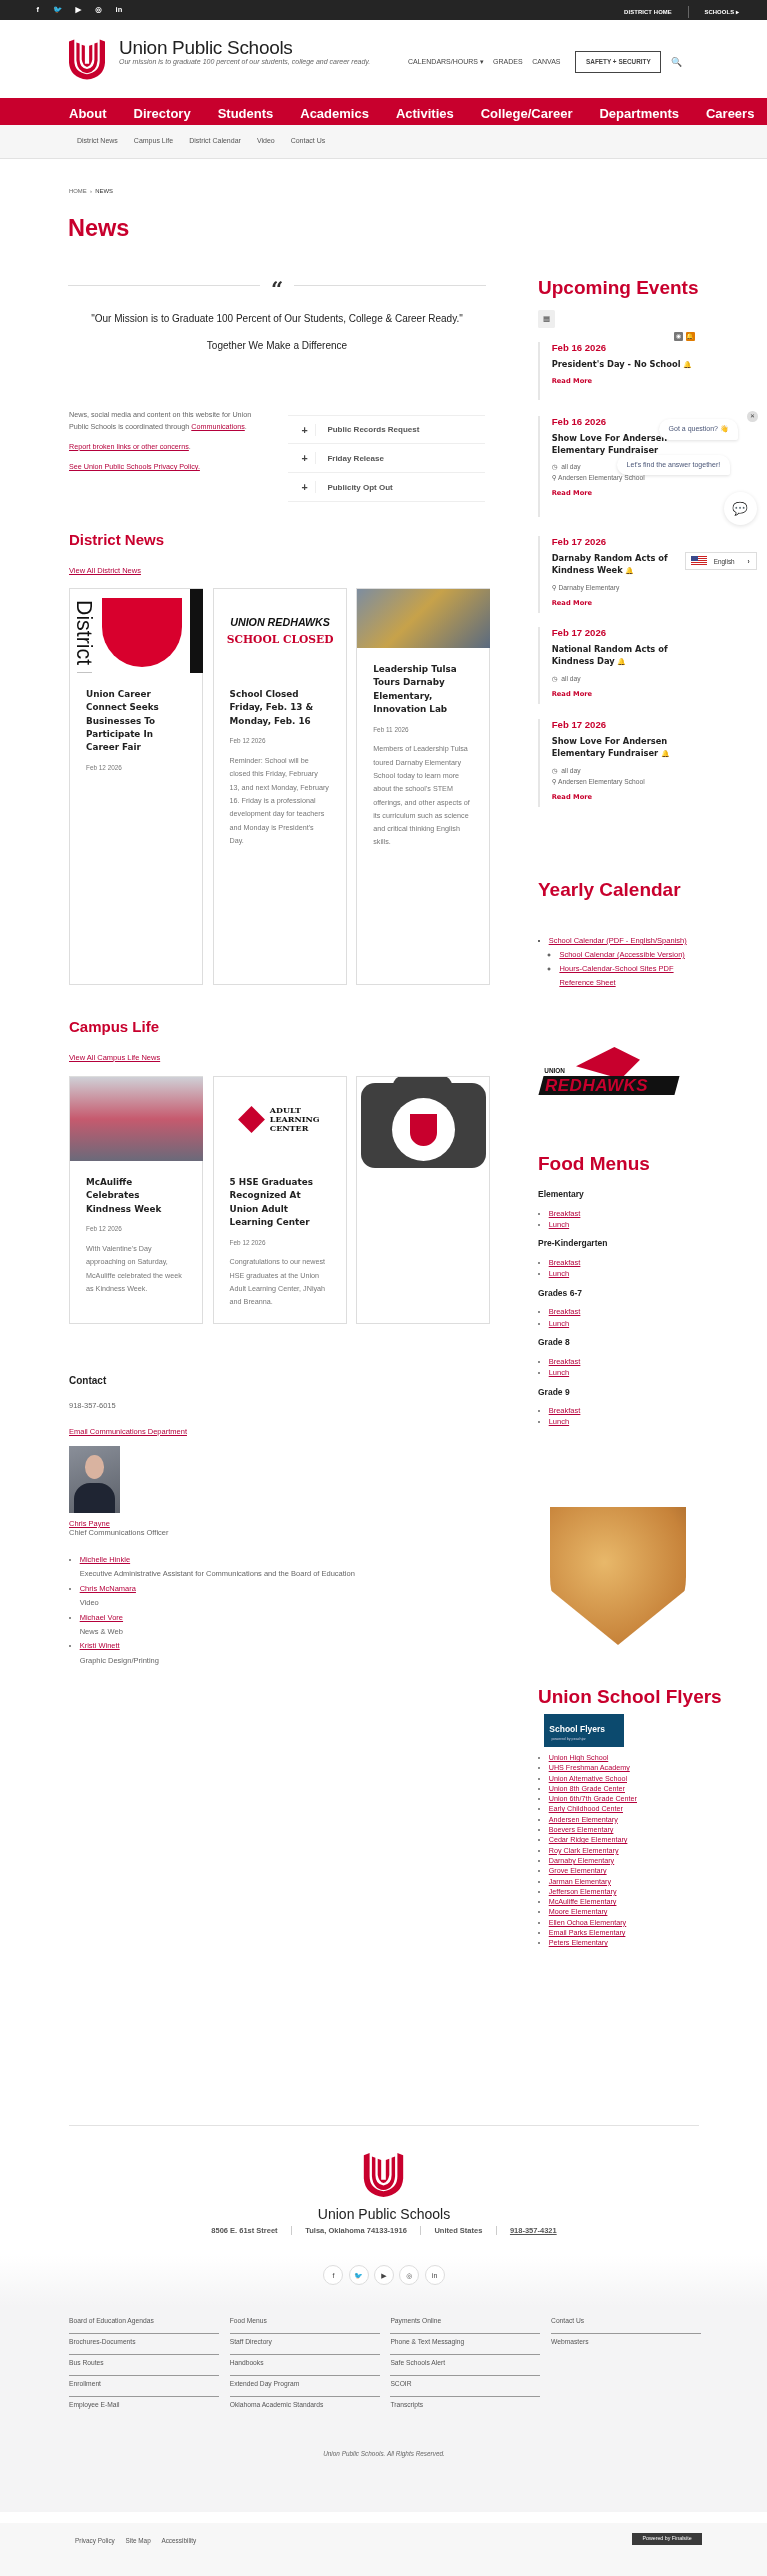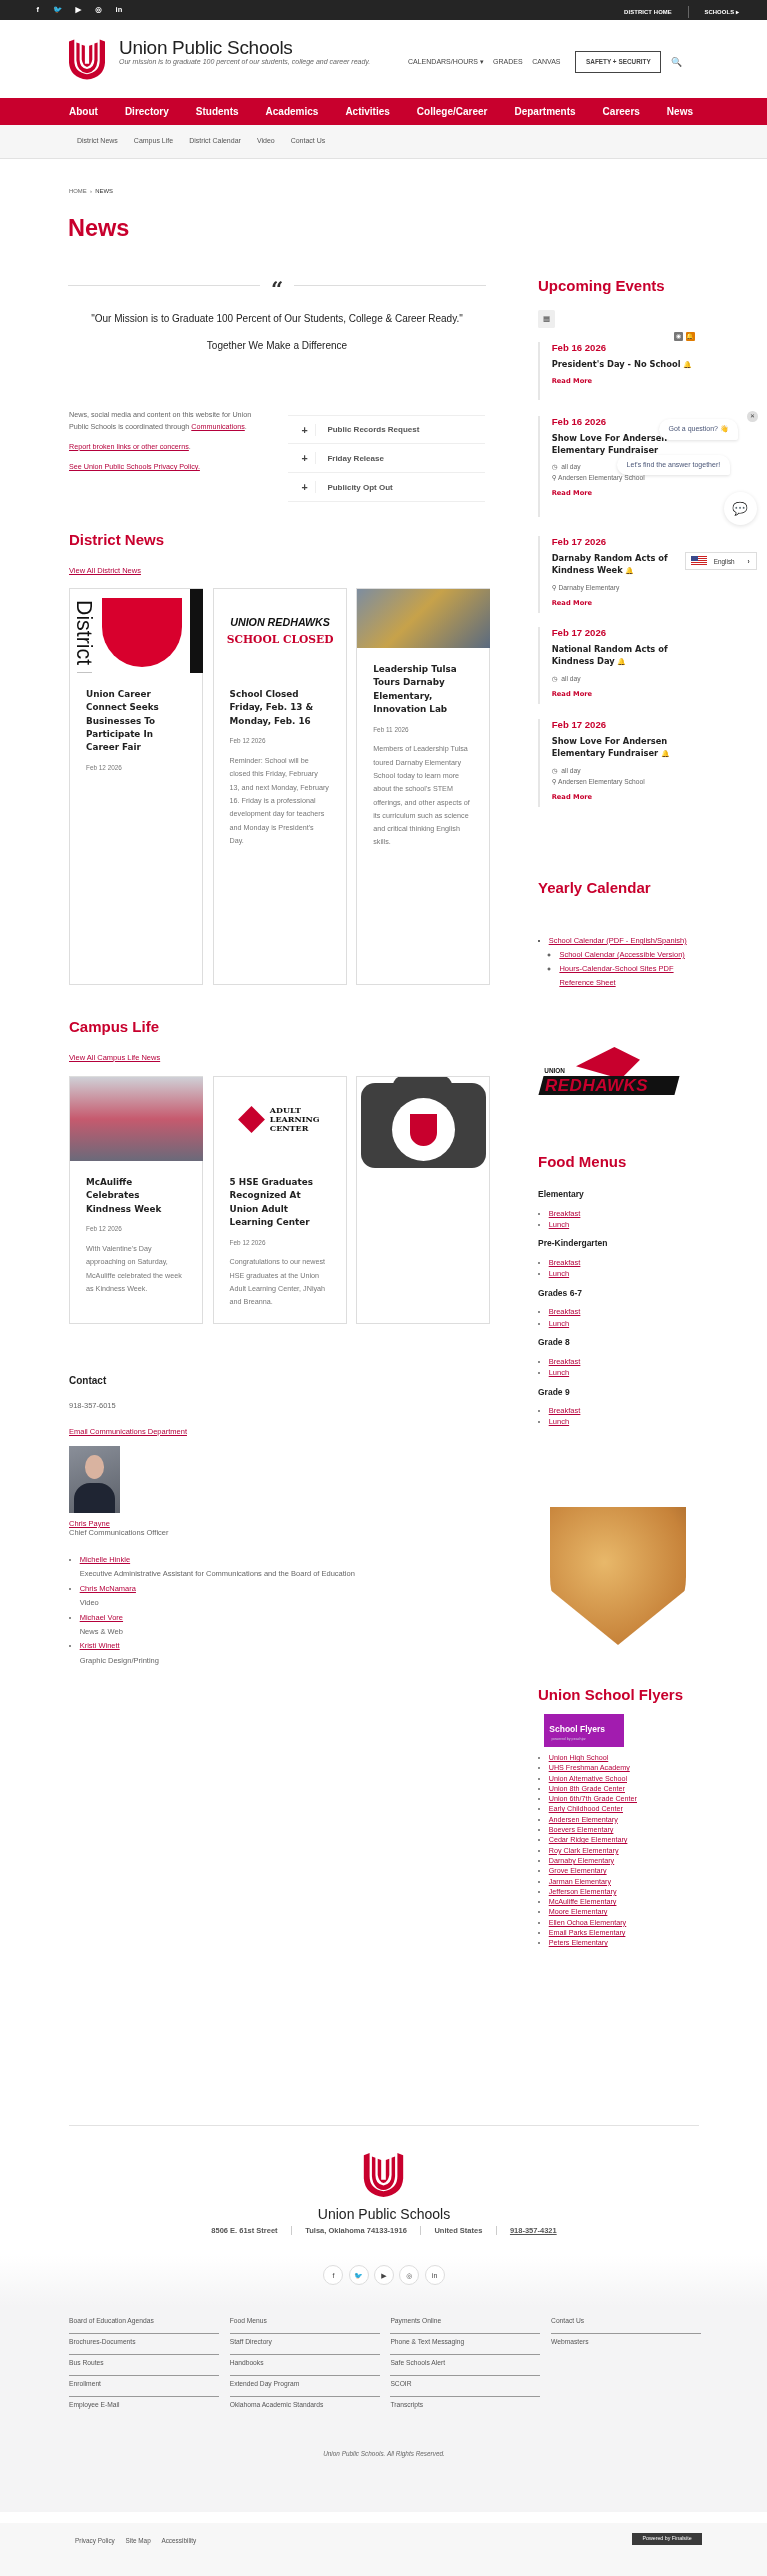--- a/index.html
+++ b/index.html
@@ -13,21 +13,21 @@
 .header{position:absolute;left:0;top:20px;width:768px;height:78px}
 .logo{position:absolute;left:69px;top:19px;width:36px;height:41px}
 .site-title{position:absolute;left:119px;top:17px;font-size:19px;color:#222;letter-spacing:-0.3px}
 .site-tag{position:absolute;left:119px;top:36px;width:267px;font-size:7px;font-style:italic;color:#666;line-height:11.7px}
 .util{position:absolute;left:408px;top:31px;display:flex;align-items:center;font-size:7px;color:#444}
 .util span{margin-right:9.6px}
 .safety{border:0.5px solid #444;padding:6.4px 9.6px;font-weight:bold;font-size:6.4px;margin-left:5.3px;margin-right:21.3px}
 .search-ico{font-size:9px;color:#444}
 .mainnav{position:absolute;left:0;top:98px;width:768px;height:27px;background:#c8002d}
 .mainnav ul{list-style:none;display:flex;position:absolute;left:69px;top:7.5px}
-.mainnav li{color:#fff;font-weight:bold;font-size:10px;margin-right:27px;position:relative}
+.mainnav li{color:#fff;font-weight:bold;font-size:13px;margin-right:27px;position:relative}
 .mainnav li.active::after{content:"";position:absolute;left:0;right:0;bottom:-10.7px;height:2.1px;background:#fff}
 .subnav{position:absolute;left:0;top:125px;width:768px;height:34px;background:#f6f6f6;border-bottom:1.1px solid #e2e2e2}
 .subnav ul{list-style:none;display:flex;position:absolute;left:77px;top:11.7px}
 .subnav li{font-size:7px;color:#555;margin-right:16px}
 .crumb{position:absolute;left:69px;top:188px;font-size:5.9px;color:#666}
 .crumb b{color:#333;font-weight:normal}
 .page-title{position:absolute;left:68px;top:215px;font-size:23.5px;font-weight:bold;color:#c8002d}
 .quote-wrap{position:absolute;left:68px;top:281px;width:418px;text-align:center}
 .qline{position:absolute;top:4.3px;height:0.5px;background:#ddd;width:192px}
 .qmark{font-size:21.3px;font-weight:bold;color:#333;line-height:15px;font-family:"DejaVu Serif",serif}
@@ -50,37 +50,37 @@
 .card .desc{font-size:7.2px;color:#777;line-height:13.3px}
 .contact{position:absolute;left:69px;top:1375px;width:416px}
 .contact h4{font-size:10px;color:#222;margin-bottom:15px}
 .contact .phone{font-size:7.5px;color:#666;margin-bottom:16px}
 .contact .photo{width:51px;height:67px;margin:9.6px 0 5.3px;background:linear-gradient(160deg,#8a8f99,#5b6069);position:relative}
 .contact .photo::before{content:"";position:absolute;left:16px;top:9.6px;width:19px;height:23.5px;border-radius:50%;background:#d9b3a0}
 .contact .photo::after{content:"";position:absolute;left:5.3px;top:37px;width:41px;height:30px;border-radius:16px 16px 0 0;background:#1f2533}
 .contact .role{font-size:7.5px;color:#666;margin-bottom:16px}
 .contact ul{padding-left:10.7px;font-size:7.5px;color:#666}
 .contact li{line-height:14.4px}
-.side-h{position:absolute;left:538px;font-size:15px;font-weight:bold;color:#c8002d;white-space:nowrap}
+.side-h{position:absolute;left:538px;font-size:19px;font-weight:bold;color:#c8002d;white-space:nowrap}
 .grid-btn{position:absolute;left:538px;top:310px;width:17px;height:18px;background:#eee;border-radius:1.6px;text-align:center;line-height:18px;font-size:7.5px;color:#444}
 .rss-btns{position:absolute;left:674px;top:332px;display:flex;gap:2.7px}
 .rss-btns span{width:9px;height:9px;border-radius:1.1px;font-size:5.9px;text-align:center;line-height:9px;color:#fff}
 .event{position:absolute;left:538px;width:203px;border-left:2.7px solid #e6e6e6;padding-left:11.7px}
 .event .edate{font-size:9.6px;font-weight:bold;color:#c8002d;margin-bottom:6.4px}
 .event .etitle{font-size:8.3px;font-weight:bold;color:#222;line-height:11.7px;margin-bottom:5.3px;font-family:"DejaVu Sans",sans-serif;width:123px}
 .event .bell{color:#e07b00;font-size:7px}
 .event .meta{font-size:6.7px;color:#666;line-height:10.7px}
 .event .rm{font-size:6.7px;font-weight:bold;color:#c8002d;margin-top:5.3px;font-family:"DejaVu Sans",sans-serif}
 .side-list{position:absolute;left:549px;font-size:7.5px;line-height:14px}
 .side-list ul{padding-left:10.7px}
 .side-list ul ul{list-style:circle}
 .food{position:absolute;left:538px;top:1189px;width:203px}
 .food h5{font-size:8.5px;color:#222;margin:0 0 8.5px}
 .food ul{padding-left:10.7px;font-size:7.5px;line-height:11.2px;margin-bottom:8.5px;color:#666}
-.flyers-box{position:absolute;left:544px;top:1714px;width:80px;height:33px;background:#a21caf;color:#fff}
+.flyers-box{position:absolute;left:544px;top:1714px;width:80px;height:33px;background:#0c4a6e;color:#fff}
 .flyers-list{position:absolute;left:538px;top:1753px;padding-left:10.7px;font-size:7.2px;line-height:10.3px;color:#666}
 .chat-bubble{position:absolute;background:#fff;border-radius:11.7px 11.7px 2.1px 11.7px;box-shadow:0 1.1px 3.2px rgba(0,0,0,.12);font-size:7px;color:#4a5677;padding:6.4px 9.6px;white-space:nowrap}
 .chat-close{position:absolute;left:747px;top:411px;width:10.7px;height:10.7px;border-radius:50%;background:#ddd;font-size:5.9px;text-align:center;line-height:10.7px;color:#333}
 .chat-btn{position:absolute;left:724px;top:492px;width:33px;height:33px;border-radius:50%;background:#fff;box-shadow:0 1.1px 4.3px rgba(0,0,0,.12);text-align:center;line-height:33px;color:#c8002d;font-size:12.8px}
 .lang{position:absolute;left:685px;top:552px;width:72px;height:18px;border:0.5px solid #ddd;background:#fff;display:flex;align-items:center;padding-left:5.3px;font-size:6.4px;color:#333}
 .lang .flag{width:16px;height:10px;background:repeating-linear-gradient(#c22 0 1.1px,#fff 1.1px 2.1px);position:relative;margin-right:6.4px}
 .lang .flag::before{content:"";position:absolute;left:0;top:0;width:7px;height:5.3px;background:#3a4a8c}
 .divider{position:absolute;left:69px;top:2125px;width:630px;height:1.1px;background:#e2e2e2}
 .footer-bg{position:absolute;left:0;top:2255px;width:768px;height:257px;background:linear-gradient(#fff,#f4f4f5 20%,#f4f4f5)}
 .f-logo{position:absolute;left:362px;top:2153px;width:43px;height:44px}

